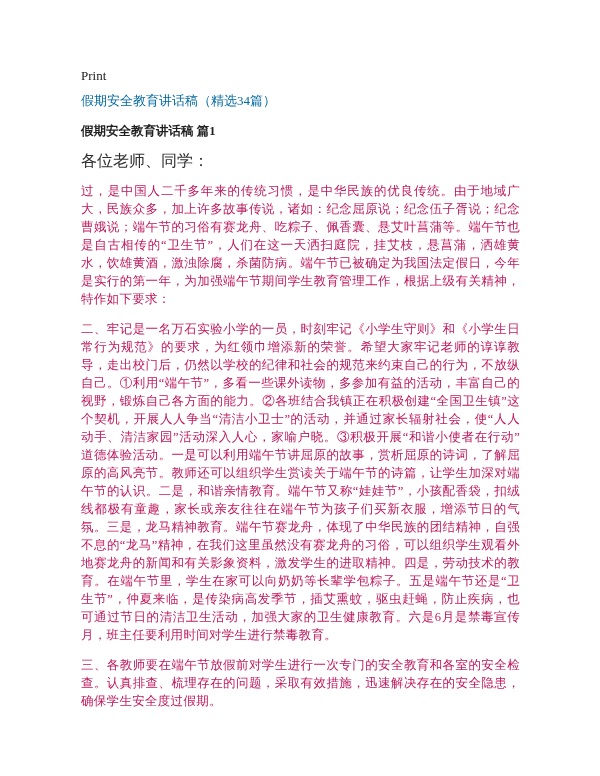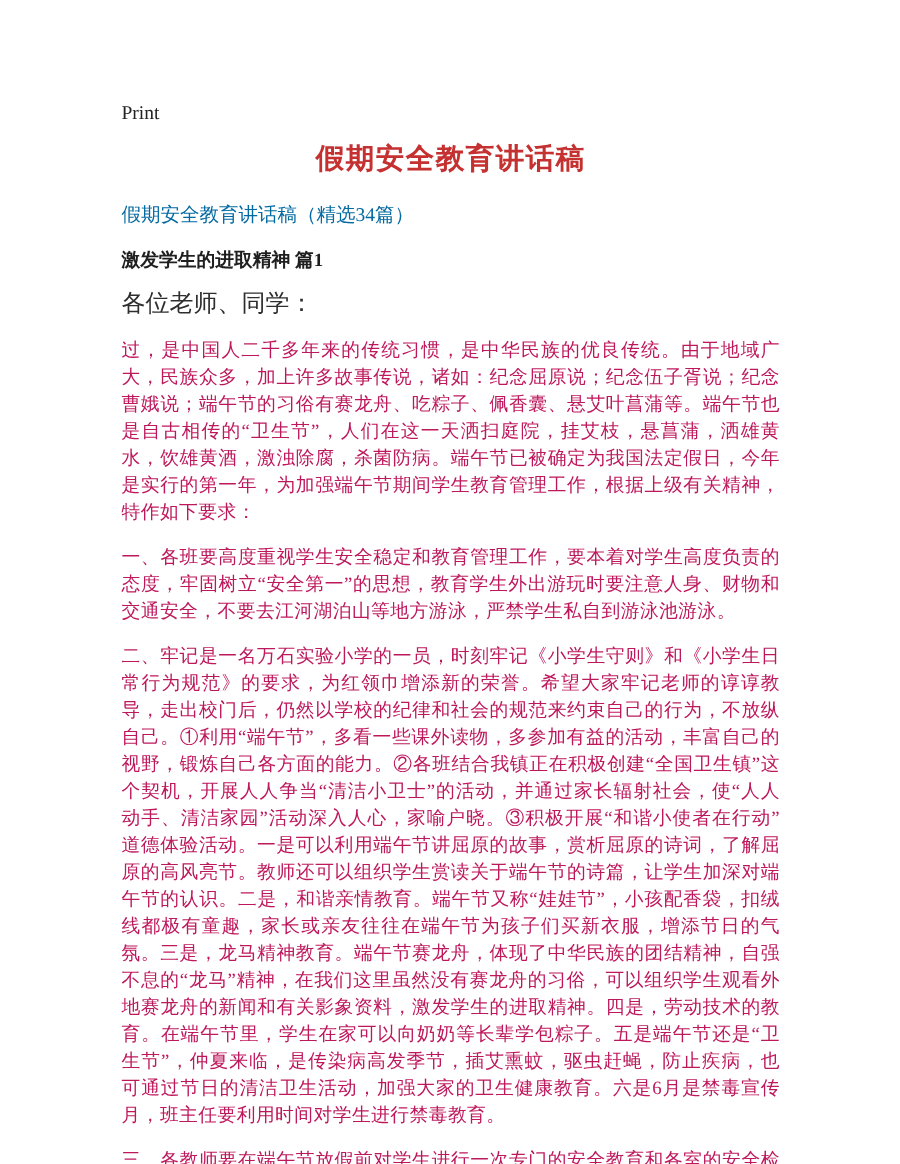--- a/index.html
+++ b/index.html
@@ -67,29 +67,27 @@
     letter-spacing: 0.3px;
   }
 </style>
 </head>
 <body>
 
 <div class="doc-page">
 
   <a class="print-link">Print</a>
 
-  <h1 class="doc-title">假期安全教育讲话稿</h1>
 
   <p class="doc-subtitle">假期安全教育讲话稿（精选34篇）</p>
 
-  <h2 class="section-heading">激发学生的进取精神 篇1</h2>
+  <h2 class="section-heading">假期安全教育讲话稿 篇1</h2>
 
   <p class="greeting">各位老师、同学：</p>
 
   <p class="body-paragraph">过，是中国人二千多年来的传统习惯，是中华民族的优良传统。由于地域广大，民族众多，加上许多故事传说，诸如：纪念屈原说；纪念伍子胥说；纪念曹娥说；端午节的习俗有赛龙舟、吃粽子、佩香囊、悬艾叶菖蒲等。端午节也是自古相传的“卫生节”，人们在这一天洒扫庭院，挂艾枝，悬菖蒲，洒雄黄水，饮雄黄酒，激浊除腐，杀菌防病。端午节已被确定为我国法定假日，今年是实行的第一年，为加强端午节期间学生教育管理工作，根据上级有关精神，特作如下要求：</p>
 
-  <p class="body-paragraph">一、各班要高度重视学生安全稳定和教育管理工作，要本着对学生高度负责的态度，牢固树立“安全第一”的思想，教育学生外出游玩时要注意人身、财物和交通安全，不要去江河湖泊山等地方游泳，严禁学生私自到游泳池游泳。</p>
 
   <p class="body-paragraph">二、牢记是一名万石实验小学的一员，时刻牢记《小学生守则》和《小学生日常行为规范》的要求，为红领巾增添新的荣誉。希望大家牢记老师的谆谆教导，走出校门后，仍然以学校的纪律和社会的规范来约束自己的行为，不放纵自己。①利用“端午节”，多看一些课外读物，多参加有益的活动，丰富自己的视野，锻炼自己各方面的能力。②各班结合我镇正在积极创建“全国卫生镇”这个契机，开展人人争当“清洁小卫士”的活动，并通过家长辐射社会，使“人人动手、清洁家园”活动深入人心，家喻户晓。③积极开展“和谐小使者在行动”道德体验活动。一是可以利用端午节讲屈原的故事，赏析屈原的诗词，了解屈原的高风亮节。教师还可以组织学生赏读关于端午节的诗篇，让学生加深对端午节的认识。二是，和谐亲情教育。端午节又称“娃娃节”，小孩配香袋，扣绒线都极有童趣，家长或亲友往往在端午节为孩子们买新衣服，增添节日的气氛。三是，龙马精神教育。端午节赛龙舟，体现了中华民族的团结精神，自强不息的“龙马”精神，在我们这里虽然没有赛龙舟的习俗，可以组织学生观看外地赛龙舟的新闻和有关影象资料，激发学生的进取精神。四是，劳动技术的教育。在端午节里，学生在家可以向奶奶等长辈学包粽子。五是端午节还是“卫生节”，仲夏来临，是传染病高发季节，插艾熏蚊，驱虫赶蝇，防止疾病，也可通过节日的清洁卫生活动，加强大家的卫生健康教育。六是6月是禁毒宣传月，班主任要利用时间对学生进行禁毒教育。</p>
 
   <p class="body-paragraph">三、各教师要在端午节放假前对学生进行一次专门的安全教育和各室的安全检查。认真排查、梳理存在的问题，采取有效措施，迅速解决存在的安全隐患，确保学生安全度过假期。</p>
 
 </div>
 
 </body></html>

